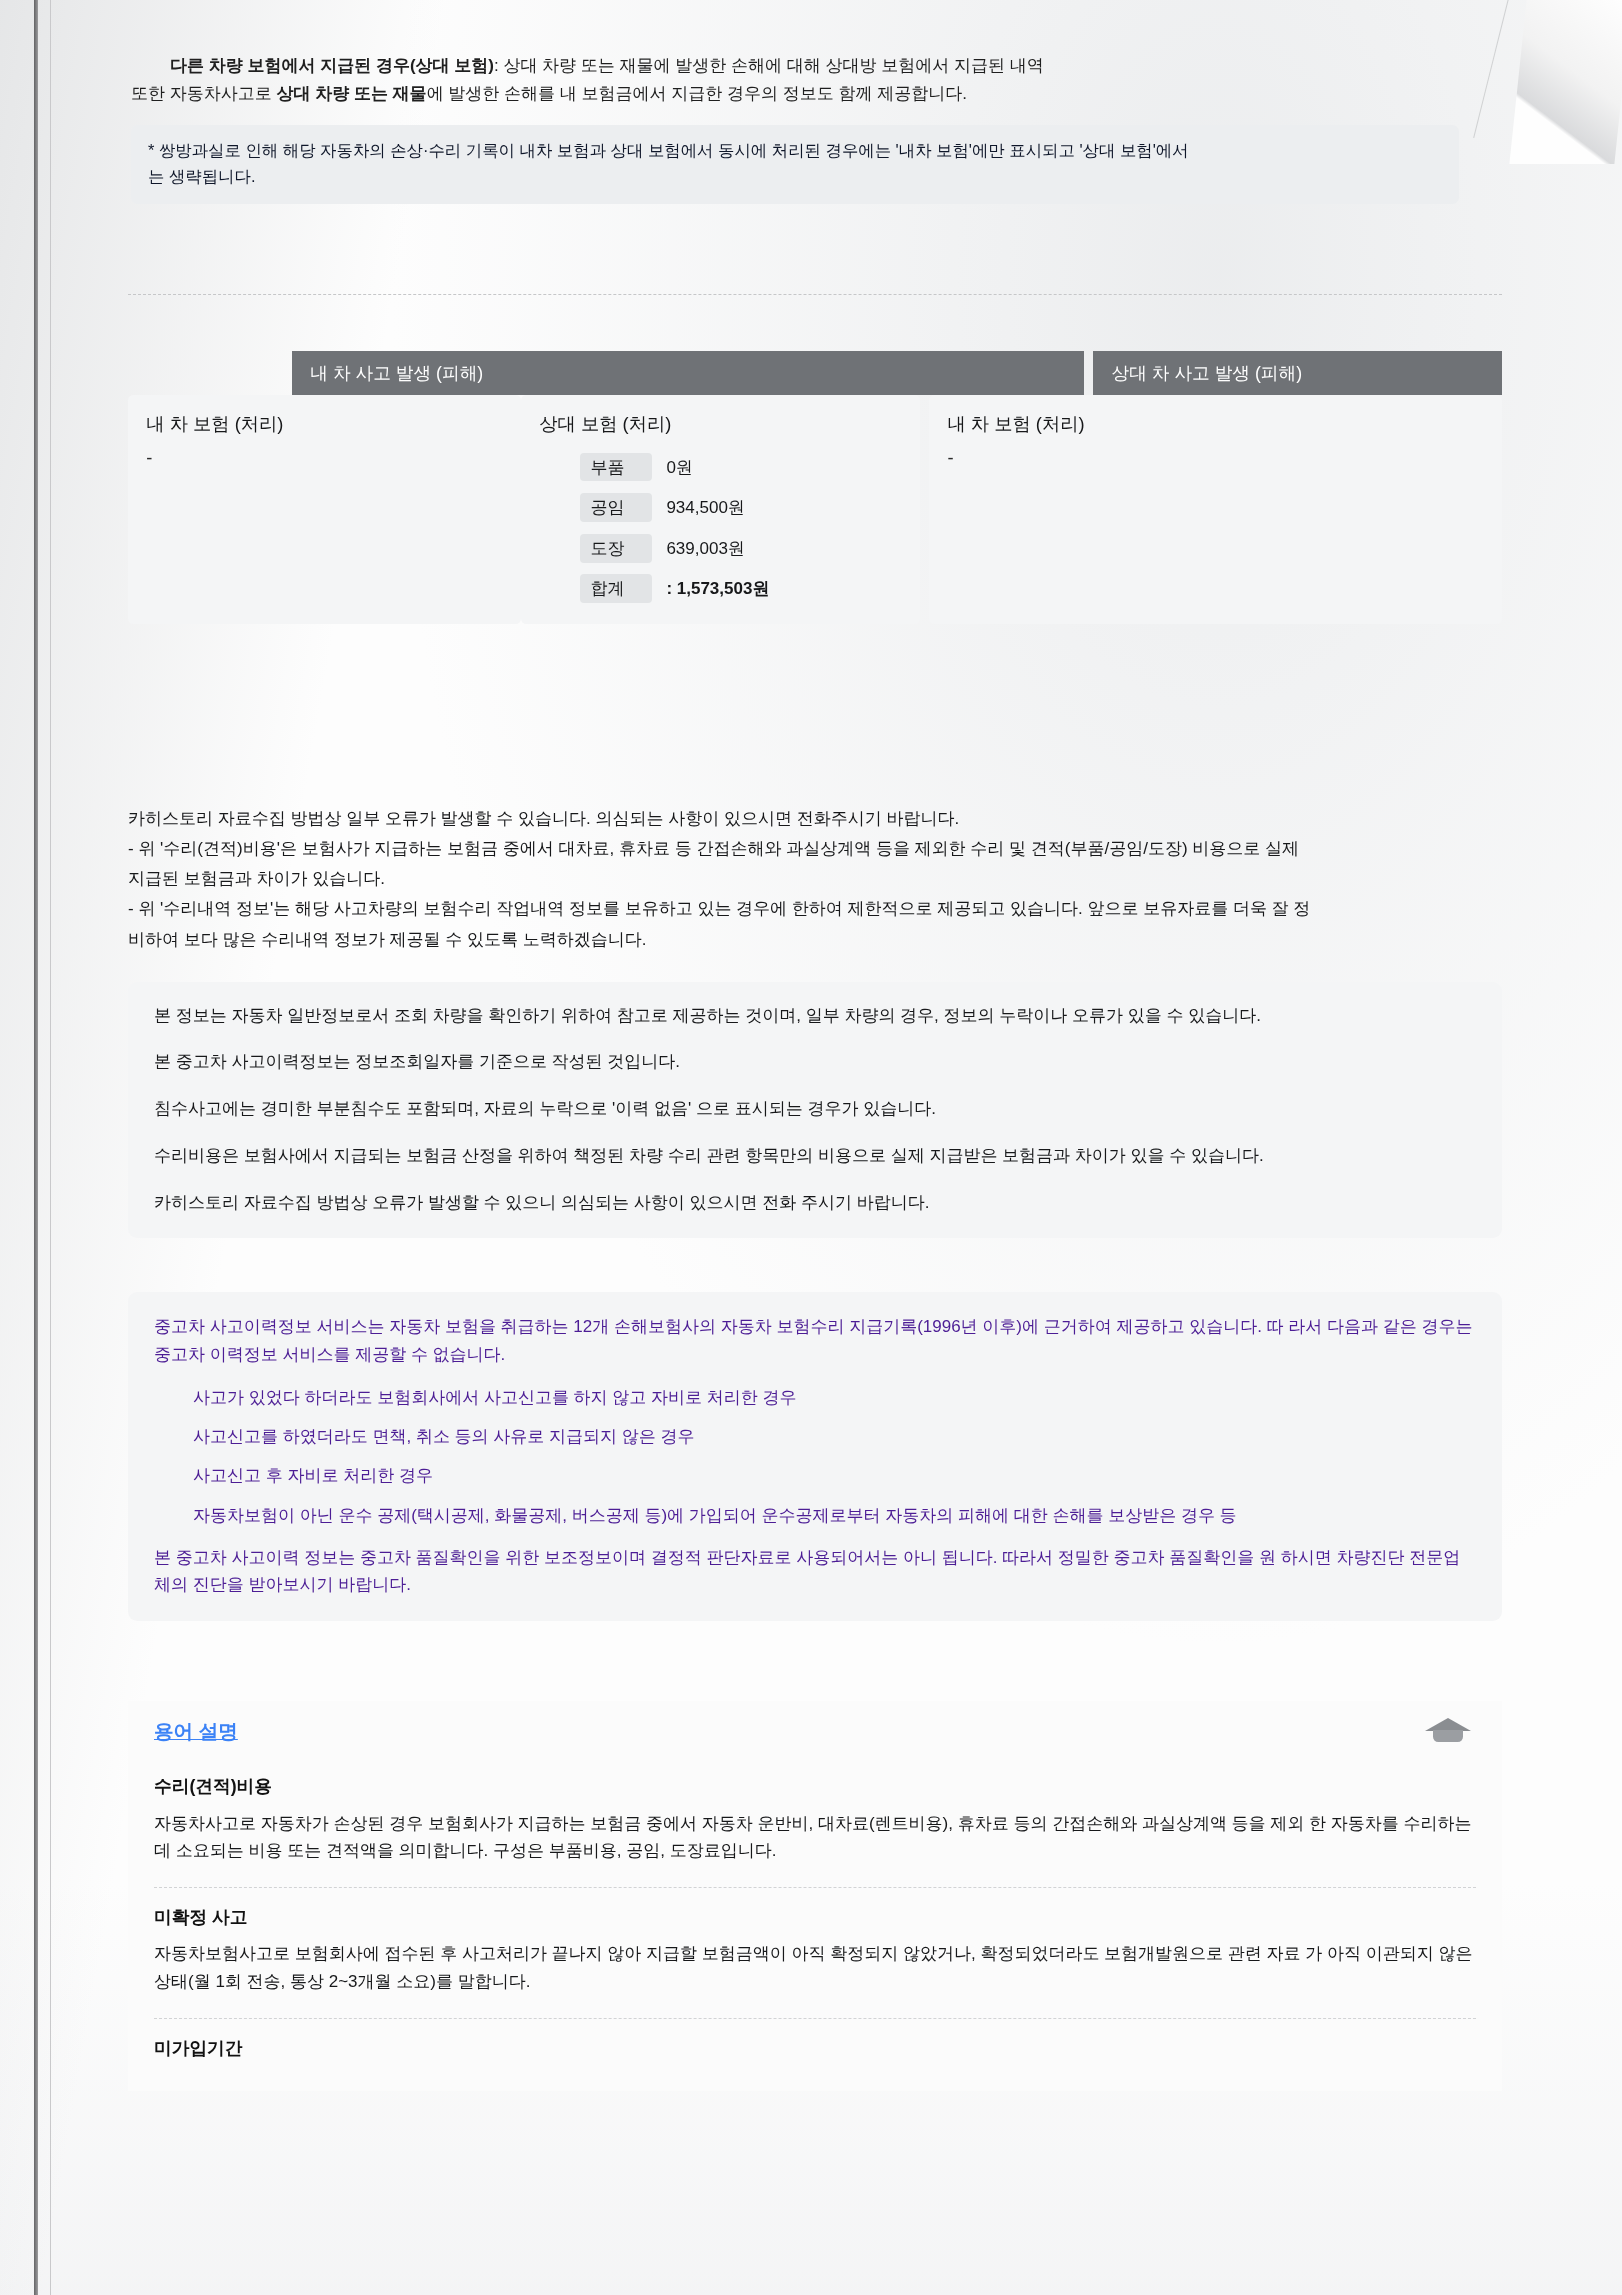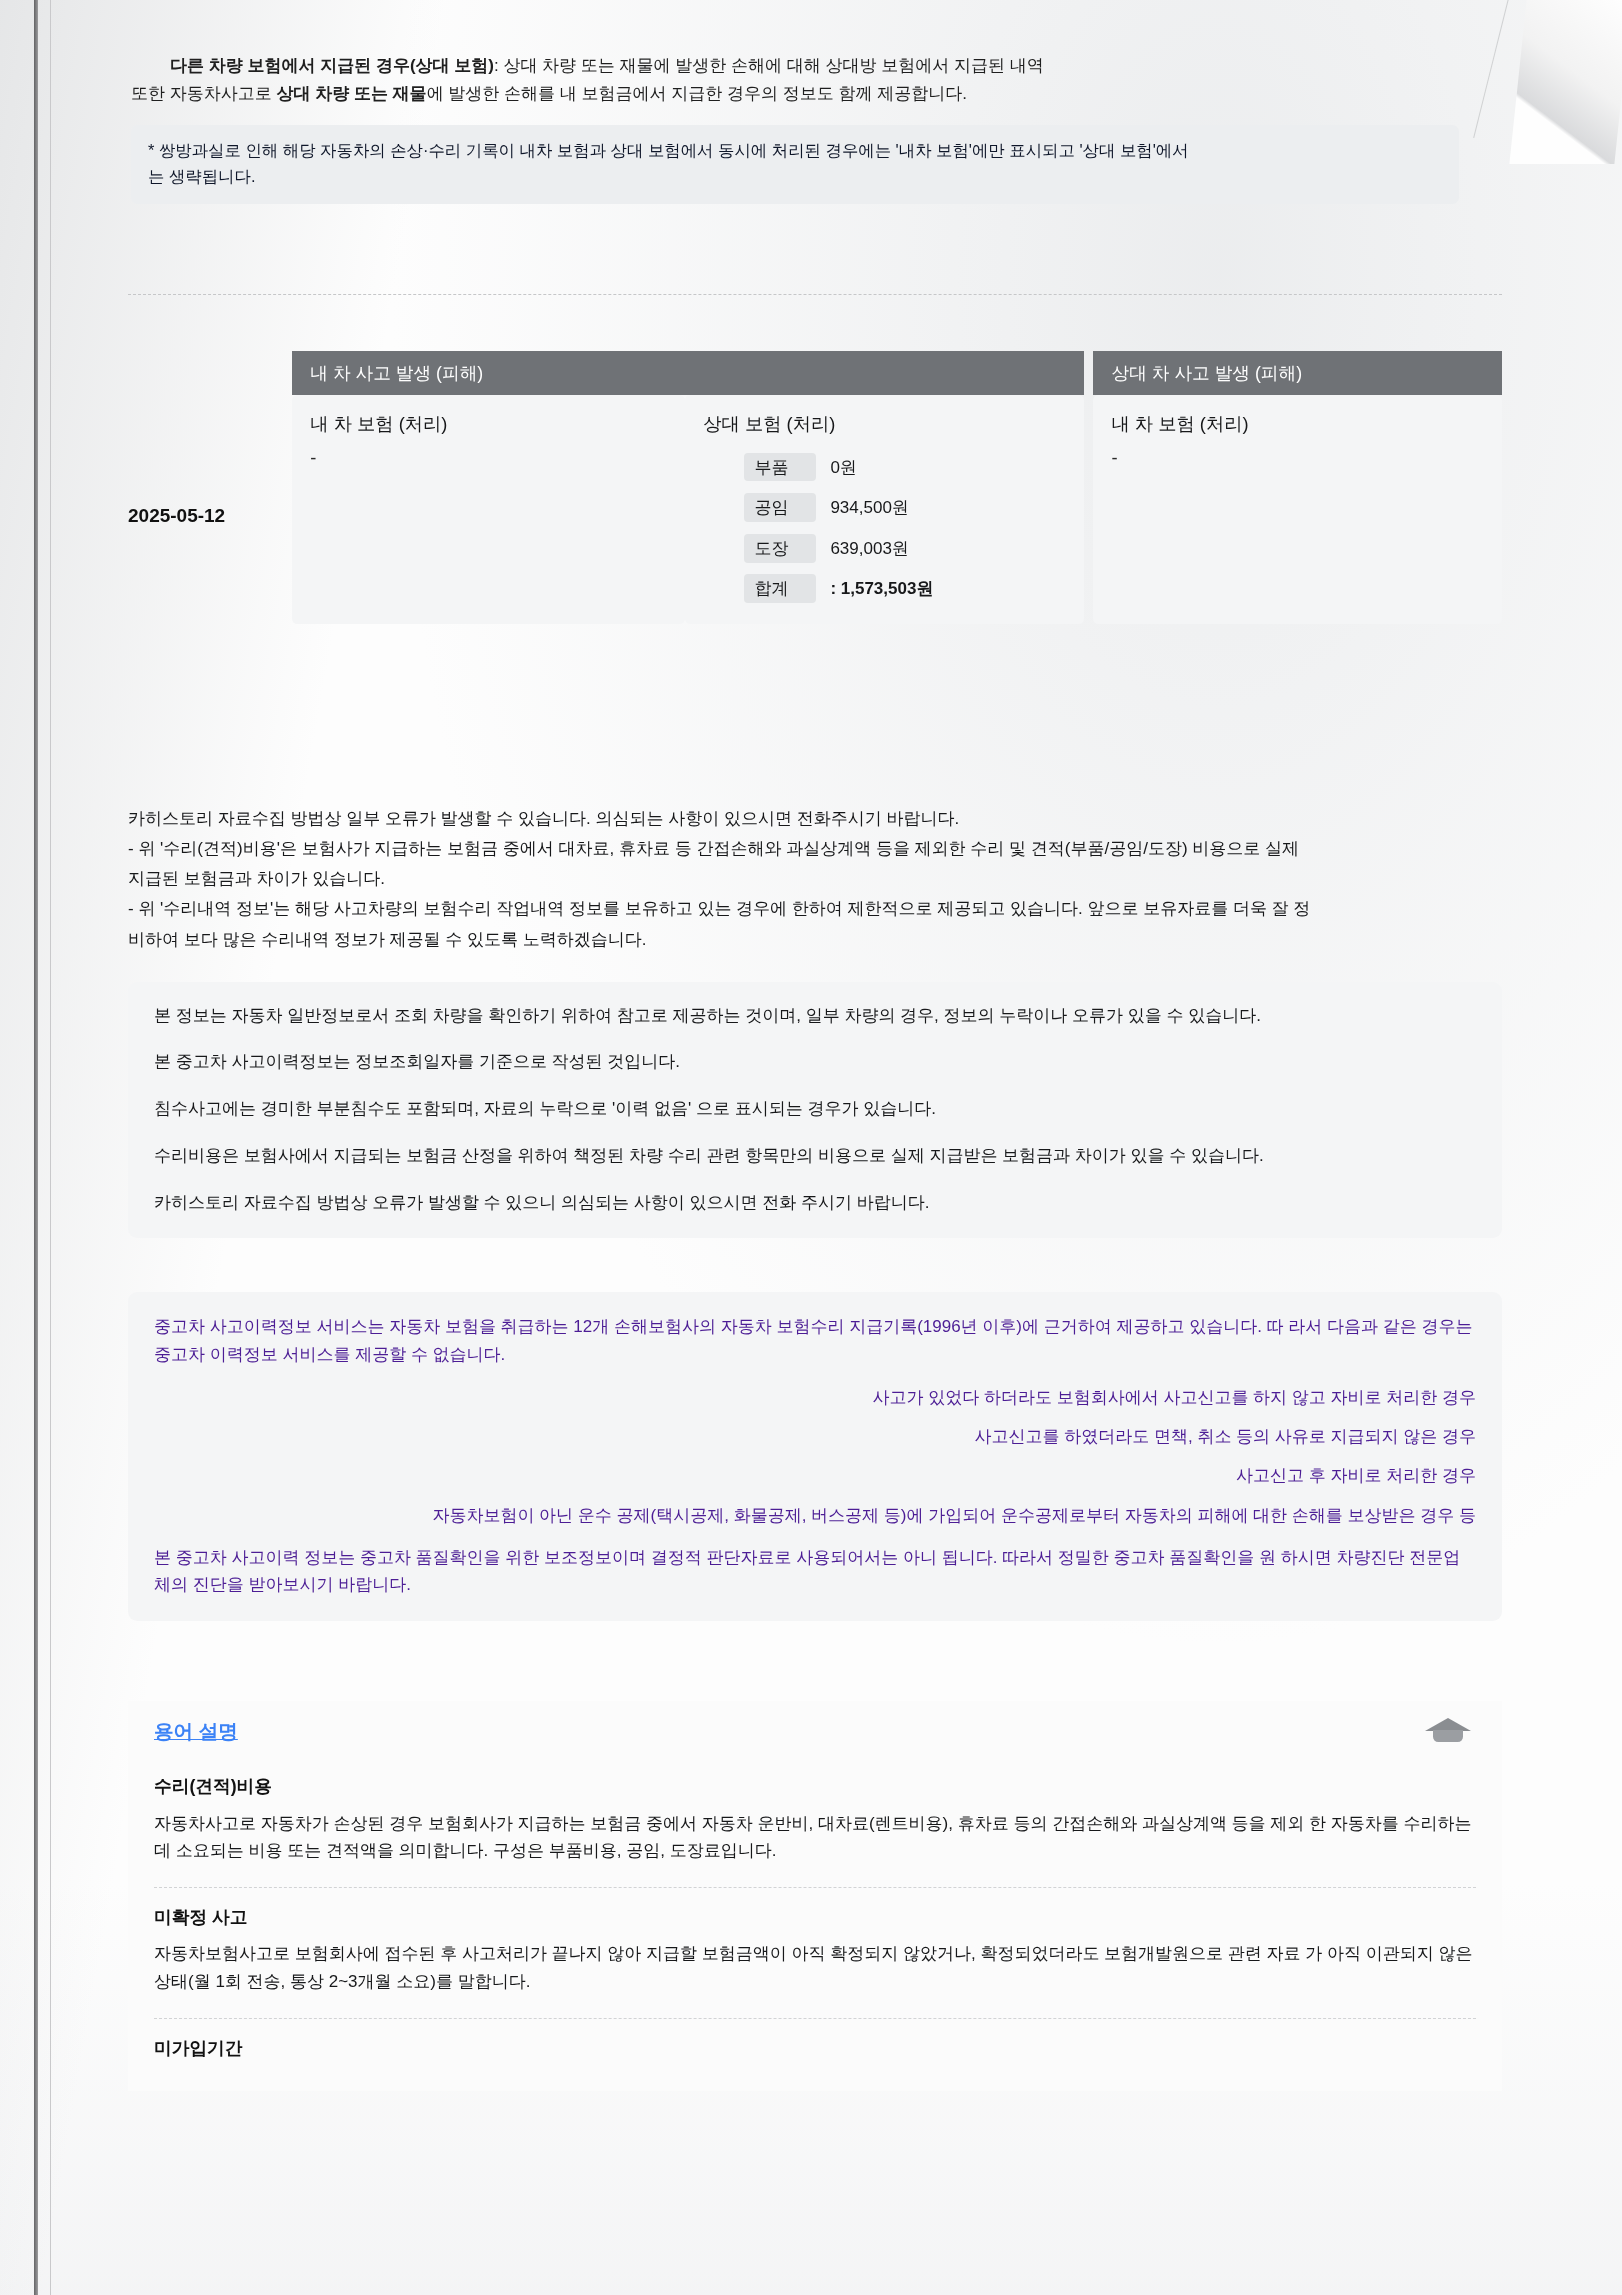--- a/index.html
+++ b/index.html
@@ -239,21 +239,20 @@
     box-sizing: border-box;
     font-size: 17px;
     line-height: 1.62;
     color: #4c1d95;
   }
   .service-box .lead { margin: 0 0 15.7px 0; }
   .service-box ul {
     margin: 0 0 14.4px 0;
     padding-left: 39px;
     list-style: none;
-    text-align: right;
   }
   .service-box li { margin-bottom: 11.8px; }
   .service-box .tail { margin: 0; }
 
   
   .glossary {
     position: absolute;
     left: 128px;
     top: 1701px;
     width: 1374px;
@@ -343,21 +342,20 @@
   <div class="dashed-sep" style="top:294px"></div>
 
   <div class="acc-table">
     <div class="acc-head">
       <div class="spacer"></div>
       <div class="h-mine">내 차 사고 발생 (피해)</div>
       <div class="gap"></div>
       <div class="h-other">상대 차 사고 발생 (피해)</div>
     </div>
     <div class="acc-body">
-      <div class="date-cell">2025-05-12</div>
 
       <div class="panel panel-mine">
         <div class="sub-title">내 차 보험 (처리)</div>
         <div class="dash">-</div>
       </div>
 
       <div class="panel panel-other">
         <div class="sub-title">상대 보험 (처리)</div>
         <div class="cost-list">
           <div class="cost-row">

